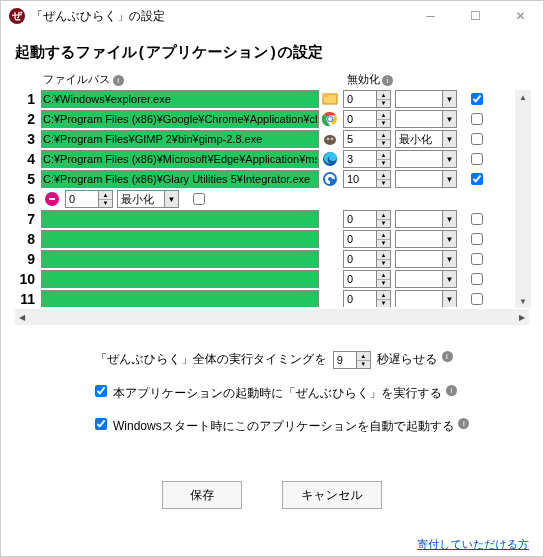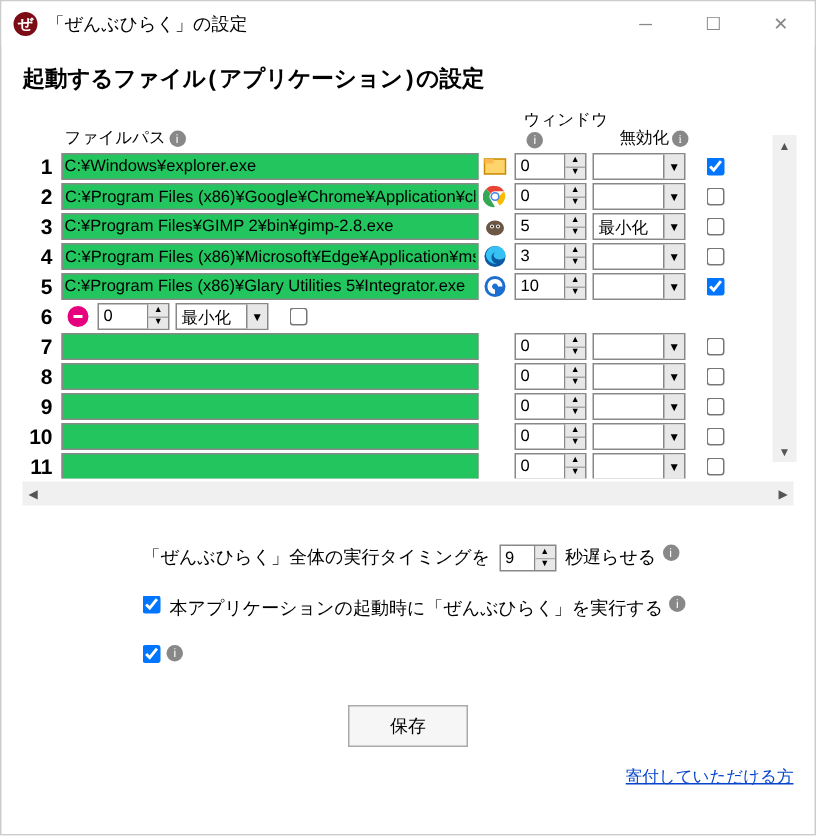--- a/index.html
+++ b/index.html
@@ -38,23 +38,23 @@
 .disable-chk { margin-left: 14px; }
 .vscroll { position: absolute; right: -2px; top: 18px; width: 16px; height: 218px; background: #f0f0f0; display: flex; flex-direction: column; align-items: center; }
 .v-arrow { width: 12px; height: 14px; display: flex; align-items: center; justify-content: center; font-size: 8px; color: #555; cursor: pointer; }
 .hscroll { height: 16px; background: #f0f0f0; display: flex; align-items: center; margin-top: 2px; }
 .h-arrow { width: 14px; height: 12px; display: flex; align-items: center; justify-content: center; font-size: 8px; color: #555; cursor: pointer; }
 .h-fill { flex: 1; }
 .settings-block { margin-top: 26px; padding-left: 80px; font-size: 12px; }
 .setting-row { display: flex; align-items: flex-start; margin-bottom: 16px; }
 .timing-input { width: 38px; height: 18px; display: flex; border: 1px solid #888; margin: 0 6px; background: #fff; }
 .timing-val { flex: 1; padding: 0 3px; font-size: 11px; display: flex; align-items: center; }
-.button-row { display: flex; justify-content: center; gap: 40px; margin-top: 12px; }
+.button-row { display: flex; justify-content: center; gap: 40px; margin-top: 30px; }
 .btn { min-width: 80px; height: 28px; background: #f6f6f6; border: 1px solid #aaa; font-size: 12px; cursor: pointer; padding: 0 18px; font-family: inherit; }
-.footer-link { text-align: right; color: #0645cc; text-decoration: underline; font-size: 11px; margin-top: 12px; cursor: pointer; }
+.footer-link { text-align: right; color: #0645cc; text-decoration: underline; font-size: 11px; margin-top: 28px; cursor: pointer; }
 input[type=checkbox] { width: 12px; height: 12px; }
 </style>
 </head>
 <body>
 
 <div class="window">
   <div class="titlebar">
     <div class="titlebar-icon">ぜ</div>
     <div class="titlebar-text">「ぜんぶひらく」の設定</div>
     <div class="win-controls">
@@ -65,21 +65,20 @@
   </div>
 
   <div class="content">
     <div class="heading">起動するファイル(アプリケーション)の設定</div>
 
     <div class="table-wrap">
       <div class="col-headers">
         <div class="col-num"></div>
         <div class="col-path"><span>ファイルパス</span><span class="info-icon">i</span></div>
         <div class="col-icon"></div>
-        <div class="col-window"><span>ウィンドウ</span><span class="info-icon">i</span></div>
         <div class="col-disable"><span>無効化</span><span class="info-icon">i</span></div>
       </div>
 
       <div class="rows" id="rows-container">
           <div class="row">
             <div class="rn">1</div>
             <input class="path-input" value="C:¥Windows¥explorer.exe" style="">
             <div class="app-icon">
               <svg viewBox="0 0 16 16">
                 <rect x="1" y="3" width="14" height="10" fill="#ffd56b" stroke="#c98a00"></rect>
@@ -328,23 +327,25 @@
         <span>秒遅らせる</span>
         <span class="info-icon" style="margin-left:4px">i</span>
       </div>
       <div class="setting-row">
         <input type="checkbox" id="chk-autorun" checked="" style="">
         <span style="margin-left:6px">本アプリケーションの起動時に「ぜんぶひらく」を実行する</span>
         <span class="info-icon" style="margin-left:4px">i</span>
       </div>
       <div class="setting-row">
         <input type="checkbox" id="chk-startup" checked="" style="">
+        <span style="margin-left:6px">Windowsスタート時にこのアプリケーションを自動で起動する</span>
         <span class="info-icon" style="margin-left:4px">i</span>
       </div>
     </div>
 
     <div class="button-row">
       <button class="btn">保存</button>
+      <button class="btn">キャンセル</button>
     </div>
 
     <div class="footer-link">寄付していただける方</div>
   </div>
 </div>
 
 </body></html>

